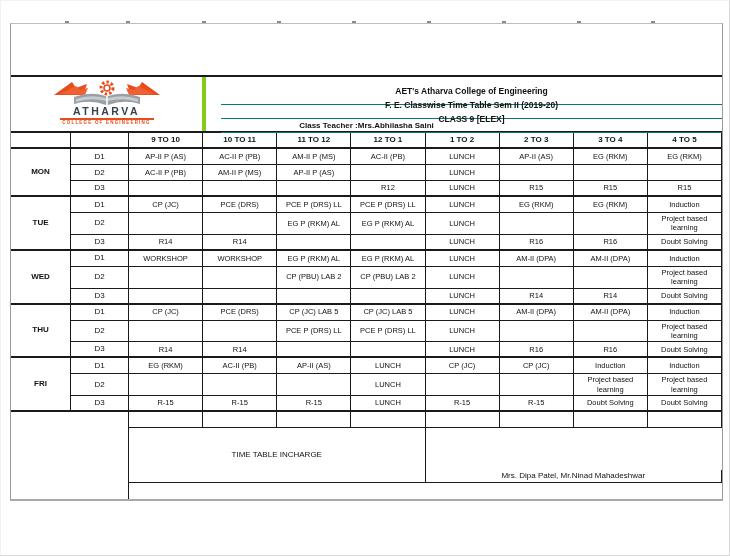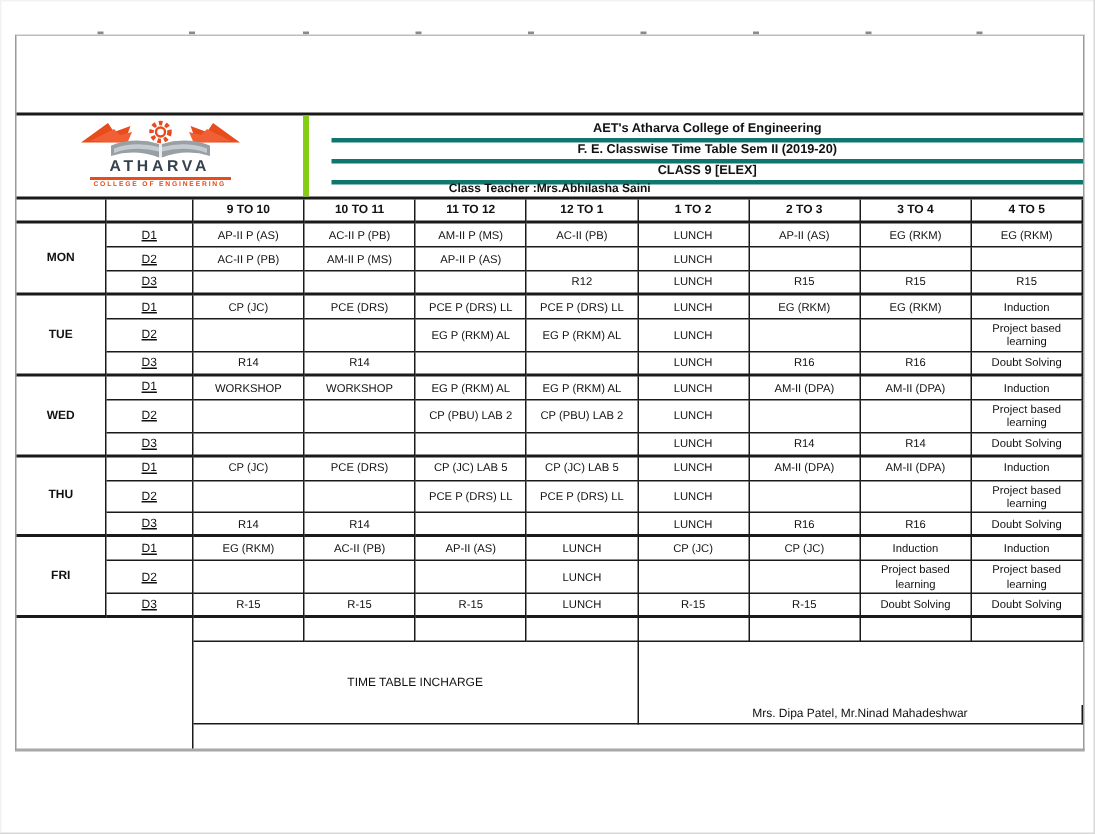--- a/index.html
+++ b/index.html
@@ -14,21 +14,21 @@
     position:absolute; left:10px; top:23px; width:713px;
     border-left:1px solid #9a9a9a; border-right:1px solid #9a9a9a;
     border-top:1px solid #bdbdbd; border-bottom:2px solid #a8a8a8;
     background:#fff;
   }
   .mark { position:absolute; height:2px; background:#8a8a8a; top:21px; }
   .top-strip { height:53px; border-bottom:2px solid #1a1a1a; }
   .header-band { position:relative; height:56px; border-bottom:2px solid #1a1a1a; }
   .logo-cell { position:absolute; left:0; top:0; width:195px; height:100%; border-right:4px solid #84cc16; }
   .trow {
-    position:absolute; left:210px; right:0; height:18px; border-bottom:3px solid #0f766e;
+    position:absolute; left:210px; right:0; height:28px; border-bottom:1px solid #0f766e;
     display:flex; align-items:center; justify-content:center;
     font-weight:bold; font-size:8.5px;
   }
   .trow1 { top:0; } .trow2 { top:14px; } .trow3 { top:28px; }
   .teacher-row {
     position:absolute; left:0; right:0; top:42px; bottom:0;
     display:flex; align-items:center; justify-content:center;
     font-weight:bold; font-size:8px;
   }
   
@@ -39,21 +39,21 @@
   .logo-sub { font-weight:bold; font-size:4.5px; letter-spacing:1.2px; color:#e84b1c; line-height:1; }
   
   .grid { display:grid; grid-template-columns:60px 58px repeat(8, 1fr); grid-auto-rows:minmax(16px,auto); }
   .c {
     border-right:1px solid #1a1a1a; border-bottom:1px solid #1a1a1a;
     display:flex; align-items:center; justify-content:center;
     text-align:center; padding:1px 2px; font-size:7.5px; line-height:1.25;
   }
   .hdr { font-weight:bold; font-size:8px; border-bottom-width:2px; }
   .daycell { font-weight:bold; font-size:8px; }
-  .slabel { font-size:8px;text-decoration:underline; }
+  .slabel { font-size:8px; }
   .bb2 { border-bottom-width:2px; }
   .foot { font-size:8px; }
   .spacer { border-right:1px solid #1a1a1a; }
 </style>
 </head>
 <body>
 
 <div class="canvas">
   <div id="marks">
       <div class="mark" style="left: 65px; width: 4px;"></div>

